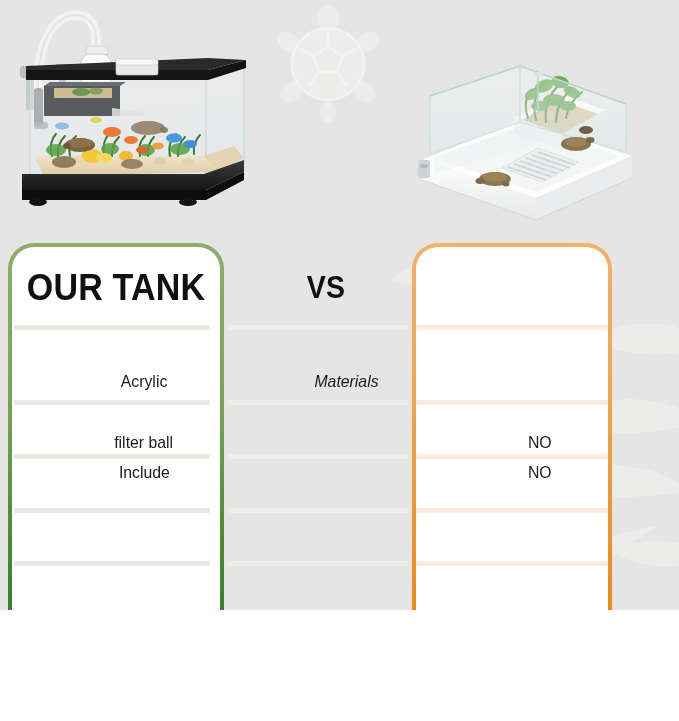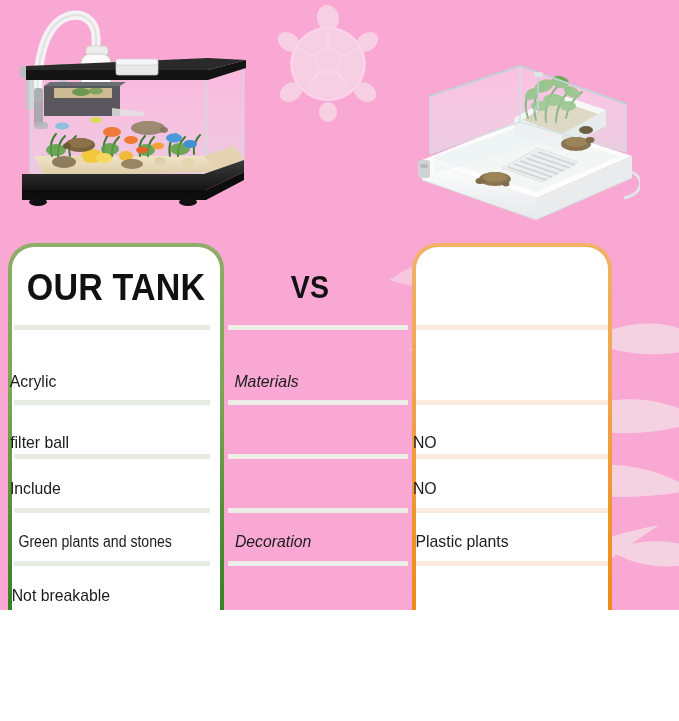--- a/index.html
+++ b/index.html
@@ -3,21 +3,21 @@
 <meta charset="utf-8">
 <style>
   html,body{margin:0;padding:0;}
   body{
     width:679px;height:721px;
     background:#ffffff;
     font-family:"Liberation Sans", sans-serif;
     overflow:hidden;
     position:relative;
   }
-  #stage{position:relative;width:679px;height:610px;overflow:hidden;background:#f9a8d4;}
+  #stage{position:relative;width:679px;height:610px;overflow:hidden;background:#e5e5e5;}
 
   
   .wm{position:absolute;pointer-events:none;}
   .wm-turtle{left:268px;top:4px;width:120px;height:118px;opacity:.5;}
   .wm-leaves{right:-30px;bottom:-20px;width:300px;height:330px;opacity:.55;}
   .wm-leaves2{right:70px;top:120px;width:230px;height:300px;opacity:.4;}
 
   
   .photo{position:absolute;}
   #photo-left{left:8px;top:4px;width:250px;height:228px;}
@@ -42,34 +42,34 @@
   }
 
   
   .hdr{position:absolute;top:14px;height:62px;display:flex;align-items:center;justify-content:center;}
   .hdr span{
     font-family:"Liberation Sans", sans-serif;
     font-weight:bold;font-size:37px;letter-spacing:.2px;color:#111;
     transform:scaleX(.92);transform-origin:center;white-space:nowrap;
   }
   #hdr-ours{left:8px;width:216px;}
-  #hdr-vs{left:224px;width:172px;}
+  #hdr-vs{left:240px;width:172px;}
   #hdr-vs span{font-size:31px;}
   #hdr-others{left:412px;width:200px;}
 
   
   .sep{position:absolute;height:5px;}
   .sep .seg{position:absolute;top:0;height:5px;}
   .seg-l{left:14px;width:196px;background:#e7ece2;}
   .seg-m{left:228px;width:180px;background:#edeee8;}
   .seg-r{left:416px;width:192px;background:#fbeade;}
 
   
   .row{position:absolute;left:0;width:679px;height:52px;}
-  .cell{position:absolute;height:52px;display:flex;align-items:center;justify-content:flex-start;}
+  .cell{position:absolute;height:52px;display:flex;align-items:center;justify-content:center;margin-left:28px;}
   .cell span{
     font-family:"Liberation Sans", sans-serif;
     font-size:17px;color:#1b1b1b;white-space:nowrap;
     transform:scaleX(.93);transform-origin:center;
   }
   .c-ours{left:8px;width:216px;}
   .c-mid{left:232px;width:172px;font-style:italic;}
   .c-others{left:412px;width:200px;}
   .c-ours.tight span{font-size:16px;transform:scaleX(.88);}
 </style>
@@ -344,55 +344,41 @@
       <div class="cell c-others">
           <span>NO</span>
         </div>
     </div>
     <div class="sep" style="top:211px">
       <div class="seg seg-l"></div>
       <div class="seg seg-m"></div>
       <div class="seg seg-r"></div>
     </div>
 
-    <div class="row" style="top:220px">
+    <div class="row" style="top:204px">
       <div class="cell c-ours">
           <span>Include</span>
         </div>
       <div class="cell c-others">
           <span>NO</span>
         </div>
     </div>
     <div class="sep" style="top:265px">
       <div class="seg seg-l"></div>
       <div class="seg seg-m"></div>
       <div class="seg seg-r"></div>
     </div>
 
-    <div class="row" style="top:273px">
-      <div class="cell c-ours tight">
-          <span>Green plants and stones</span>
-        </div>
-      <div class="cell c-mid">
-          <span>Decoration</span>
-        </div>
-      <div class="cell c-others">
-          <span>Plastic plants</span>
-        </div>
-    </div>
     <div class="sep" style="top:318px">
       <div class="seg seg-l"></div>
       <div class="seg seg-m"></div>
       <div class="seg seg-r"></div>
     </div>
 
     <div class="row" style="top:327px">
-      <div class="cell c-ours">
-          <span>Not breakable</span>
-        </div>
     </div>
     <div class="sep" style="top:372px">
       <div class="seg seg-l"></div>
       <div class="seg seg-m"></div>
       <div class="seg seg-r"></div>
     </div>
 
   </div>
 </div>
 

